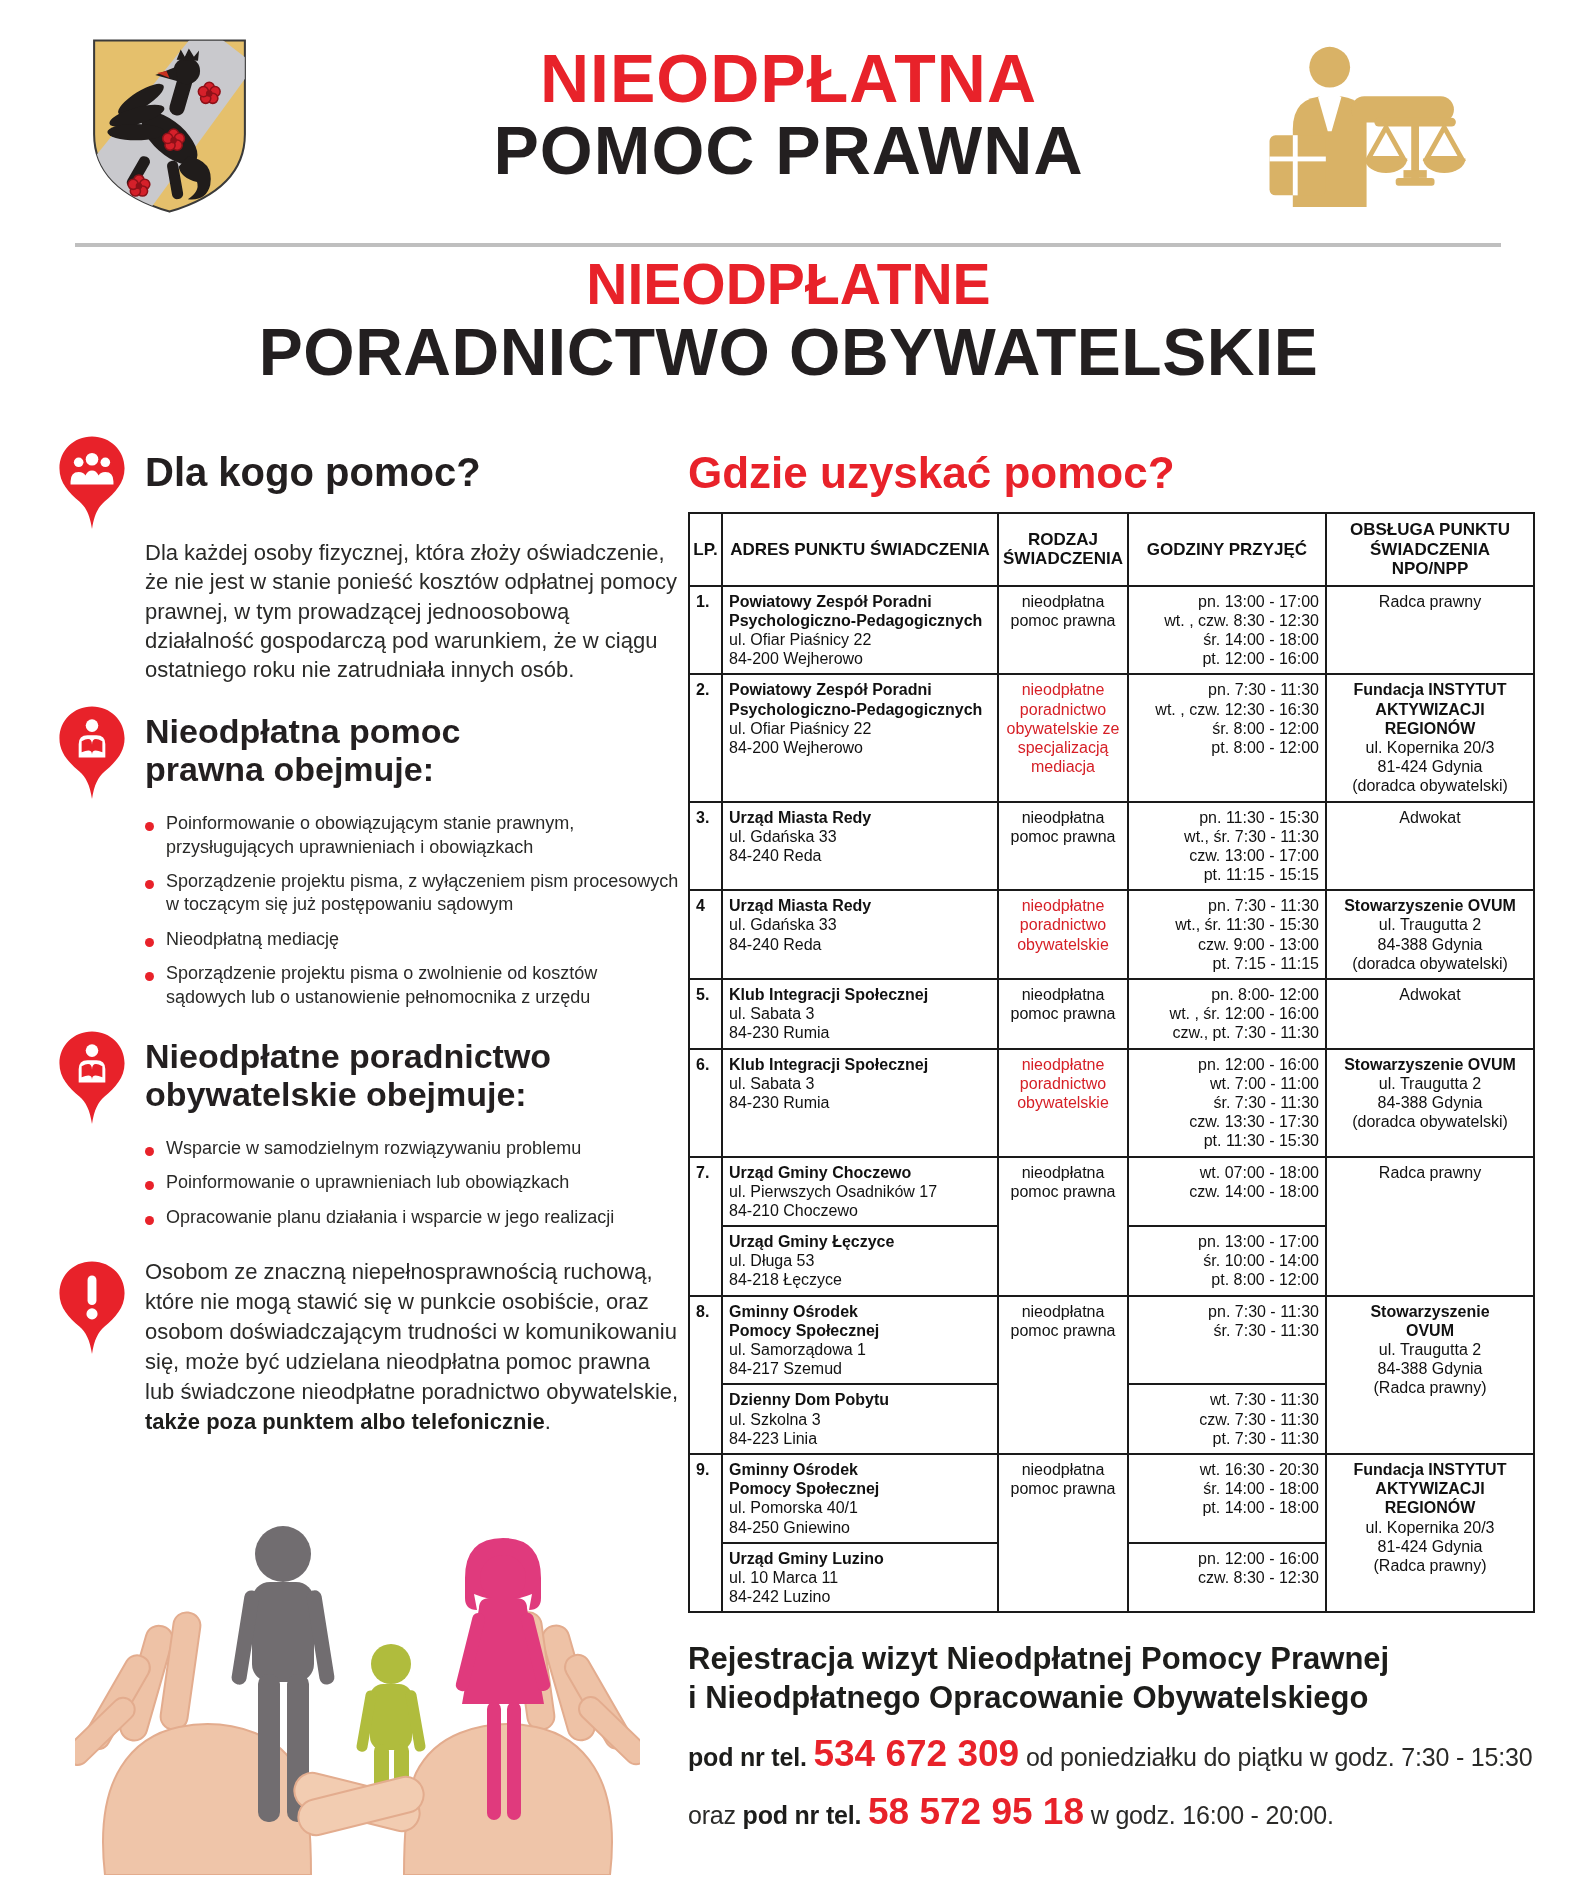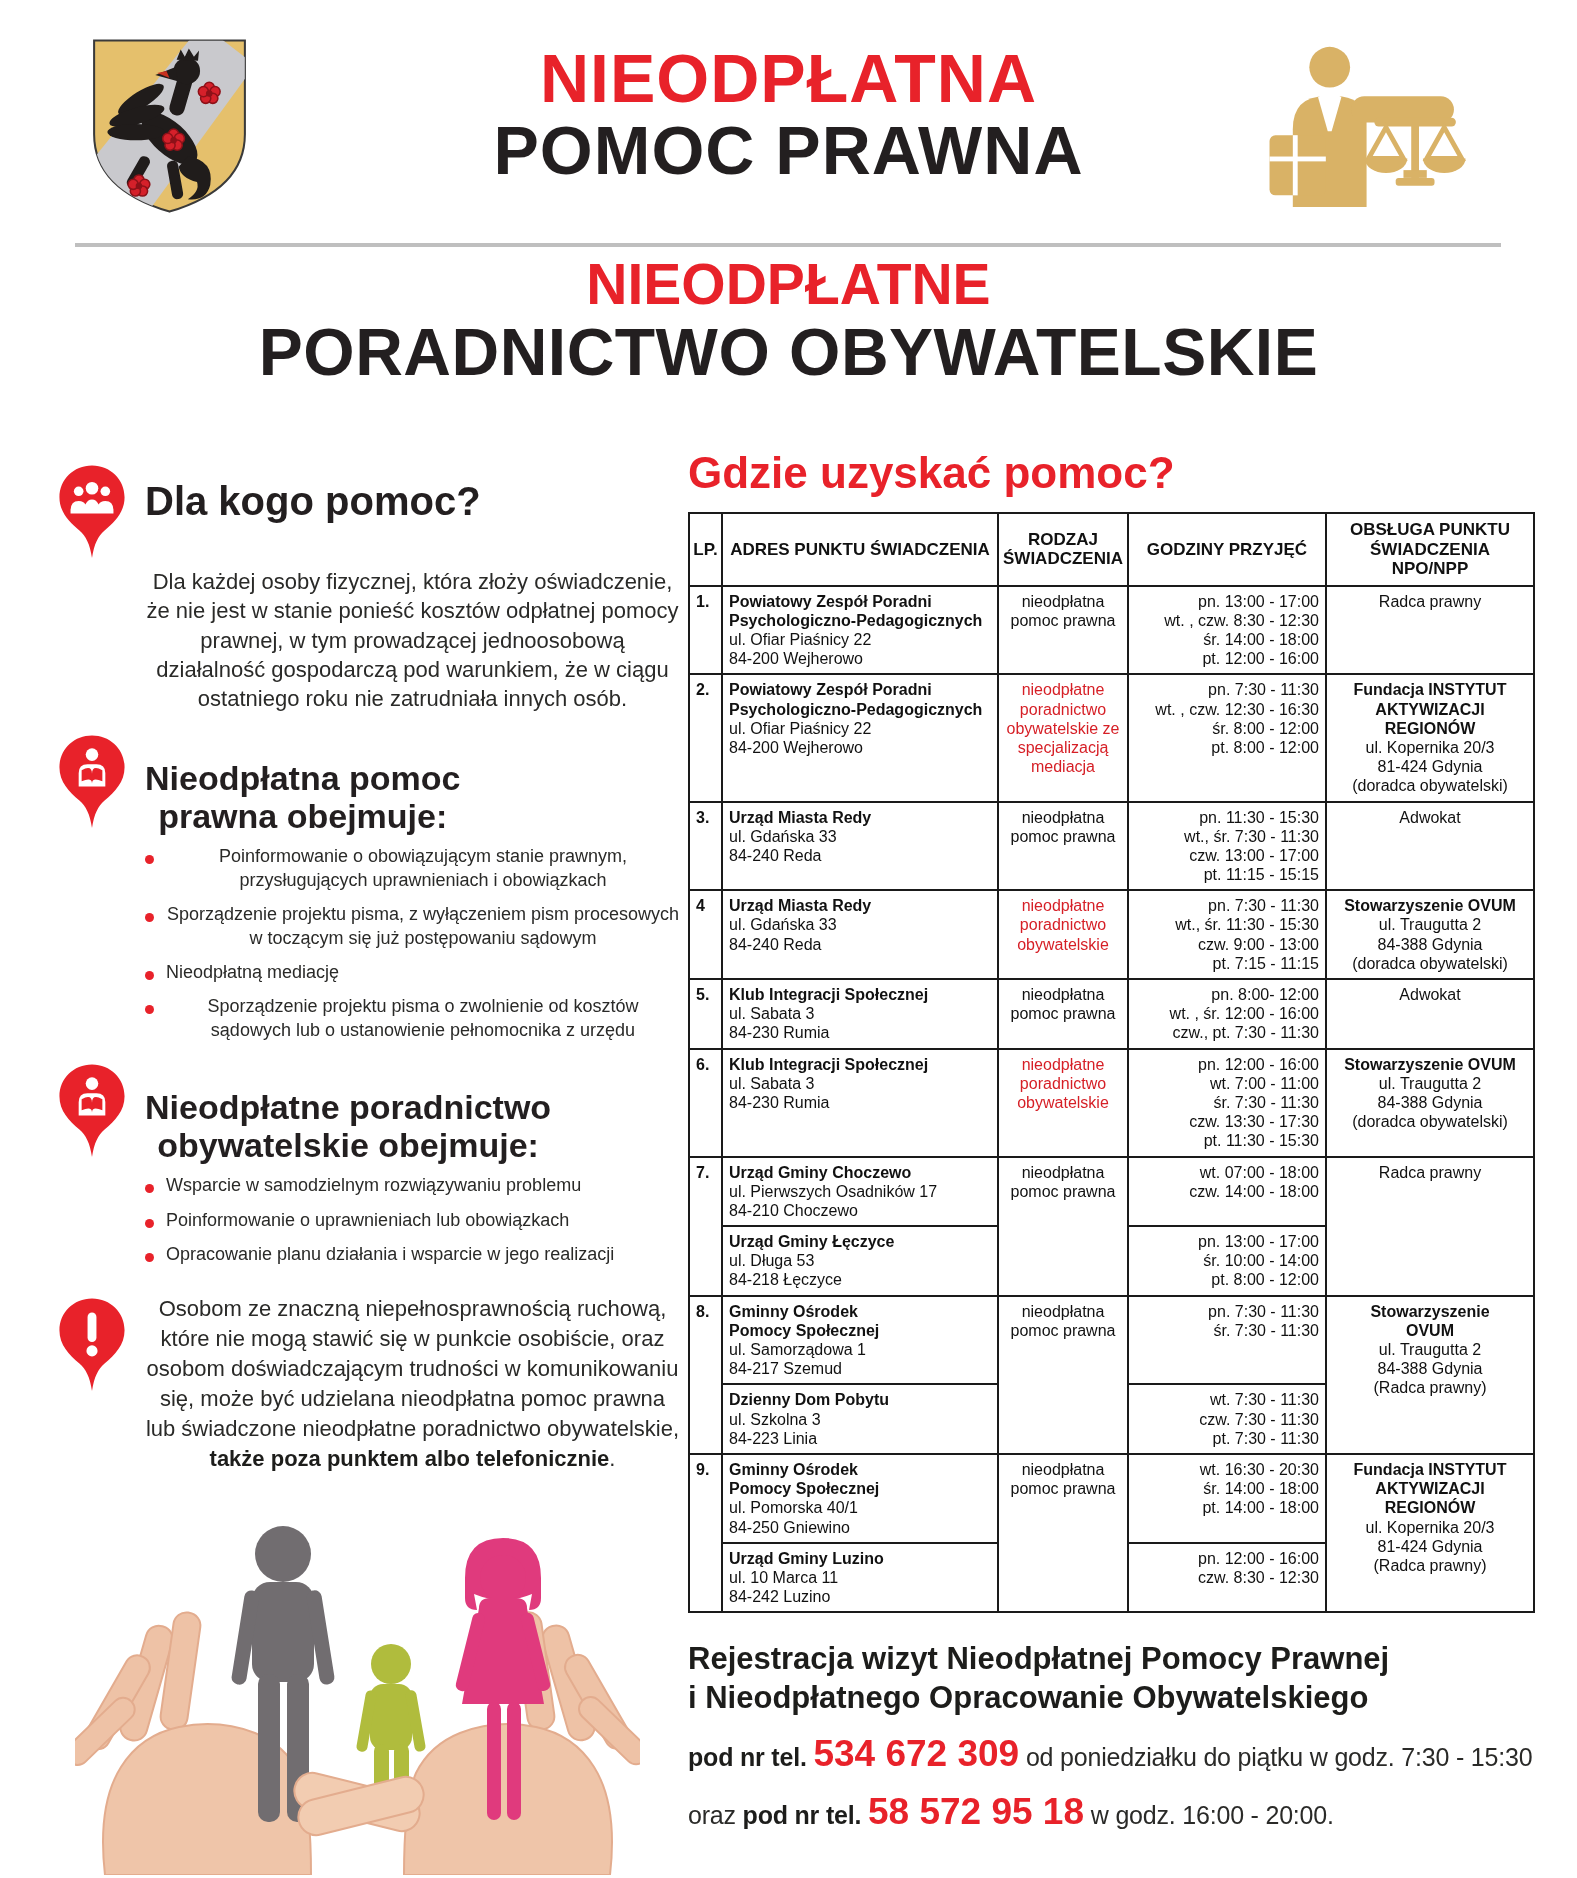--- a/index.html
+++ b/index.html
@@ -15,27 +15,27 @@
   .main-title { position:absolute; left:0; right:0; top:44px; text-align:center; }
   .main-title .t1 { font-size:68px; font-weight:bold; color:#e8222a; letter-spacing:1px; line-height:1.0; }
   .main-title .t2 { font-size:68px; font-weight:bold; color:#231f20; letter-spacing:1px; line-height:1.0; margin-top:4px; }
   .lawyer { position:absolute; right:105px; top:42px; width:205px; height:165px; }
   .rule { position:absolute; left:75px; top:243px; width:1426px; height:4px; background:#bfbfbf; }
   .subtitle { position:absolute; left:0; right:0; top:256px; text-align:center; }
   .subtitle .s1 { font-size:57px; font-weight:bold; color:#e8222a; line-height:1.0; }
   .subtitle .s2 { font-size:66px; font-weight:bold; color:#231f20; line-height:1.0; margin-top:6px; letter-spacing:0.5px; }
 
   
-  .left-col { position:absolute; left:55px; top:469px; width:625px;text-align:center; }
+  .left-col { position:absolute; left:55px; top:440px; width:625px; }
   .lsec { margin-bottom:26px; }
   .sec-row { display:flex; align-items:flex-start; }
   .pin { width:74px; height:98px; flex:0 0 74px; margin-right:16px; margin-top:-6px; }
   .sec-h { font-weight:bold; color:#231f20; }
   .sec-h.big { font-size:40px; line-height:1.1; margin-top:10px; }
-  .sec-h.two { font-size:34px; line-height:1.12; margin-top:20px; }
+  .sec-h.two { font-size:34px; line-height:1.12; margin-top:2px; }
   .sec-body { margin-left:90px; font-size:22px; line-height:1.33; color:#2a2a28; margin-top:6px; }
   .bullets { margin-left:90px; margin-top:10px; }
   .bullet { display:flex; align-items:flex-start; margin-bottom:11px; }
   .bullet .dot { flex:0 0 9px; width:9px; height:9px; border-radius:50%; background:#e8222a; margin:10px 12px 0 0; }
   .bullet .btxt { font-size:18px; line-height:1.3; color:#2a2a28; }
   .warn-row { display:flex; align-items:flex-start; margin-top:6px; }
   .warn-row .pin { margin-top:4px; }
   .warn-text { font-size:22px; line-height:1.36; color:#2a2a28; margin-top:2px; }
   .warn-text b { color:#1d1d1b; }
   .photo { position:absolute; left:75px; top:1492px; width:565px; height:383px; }

